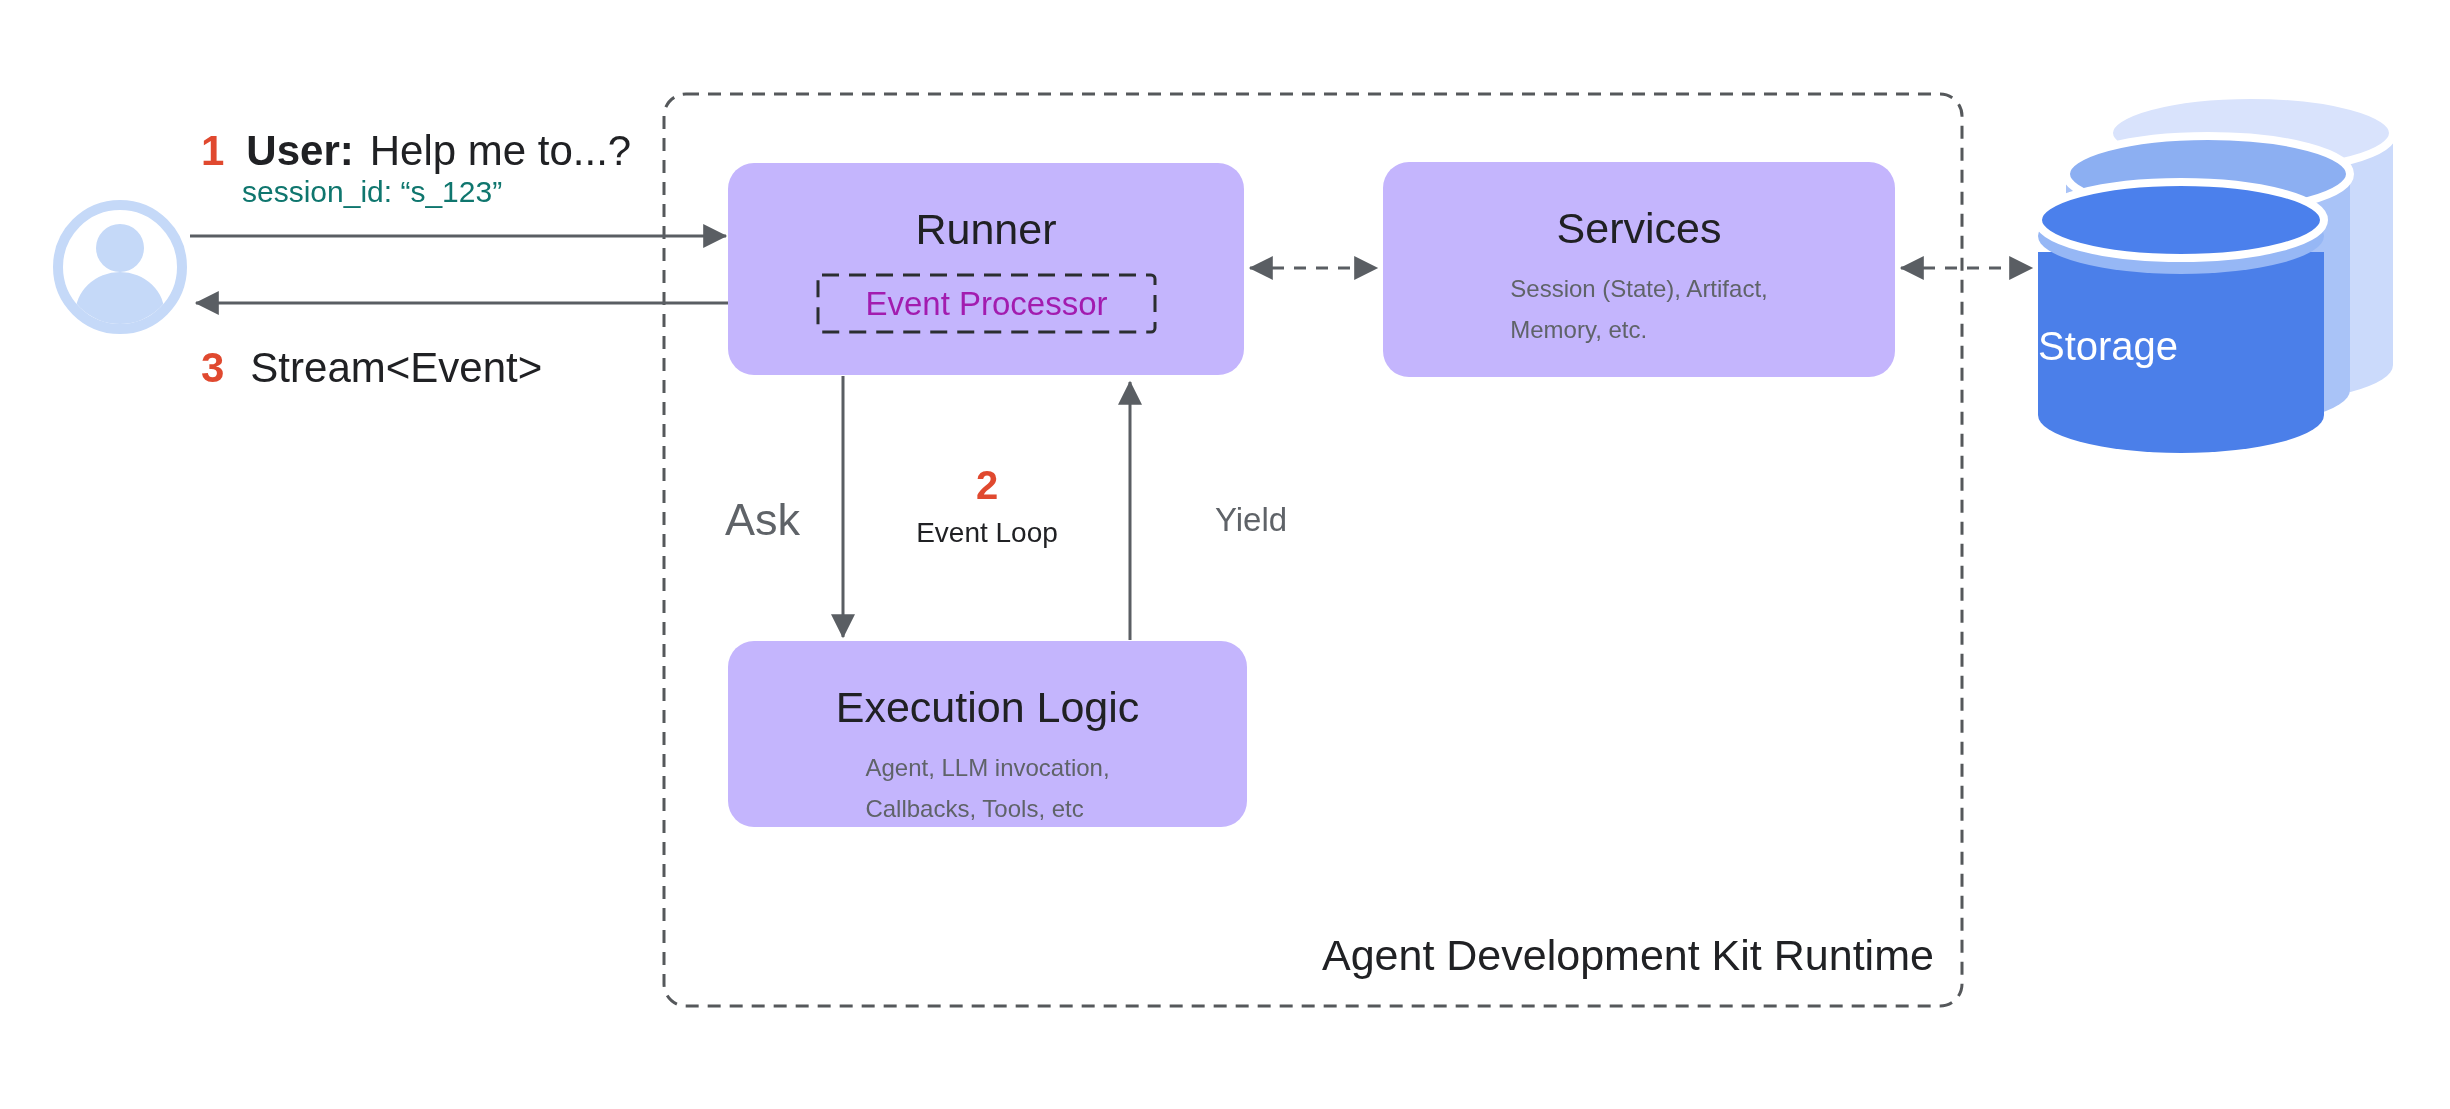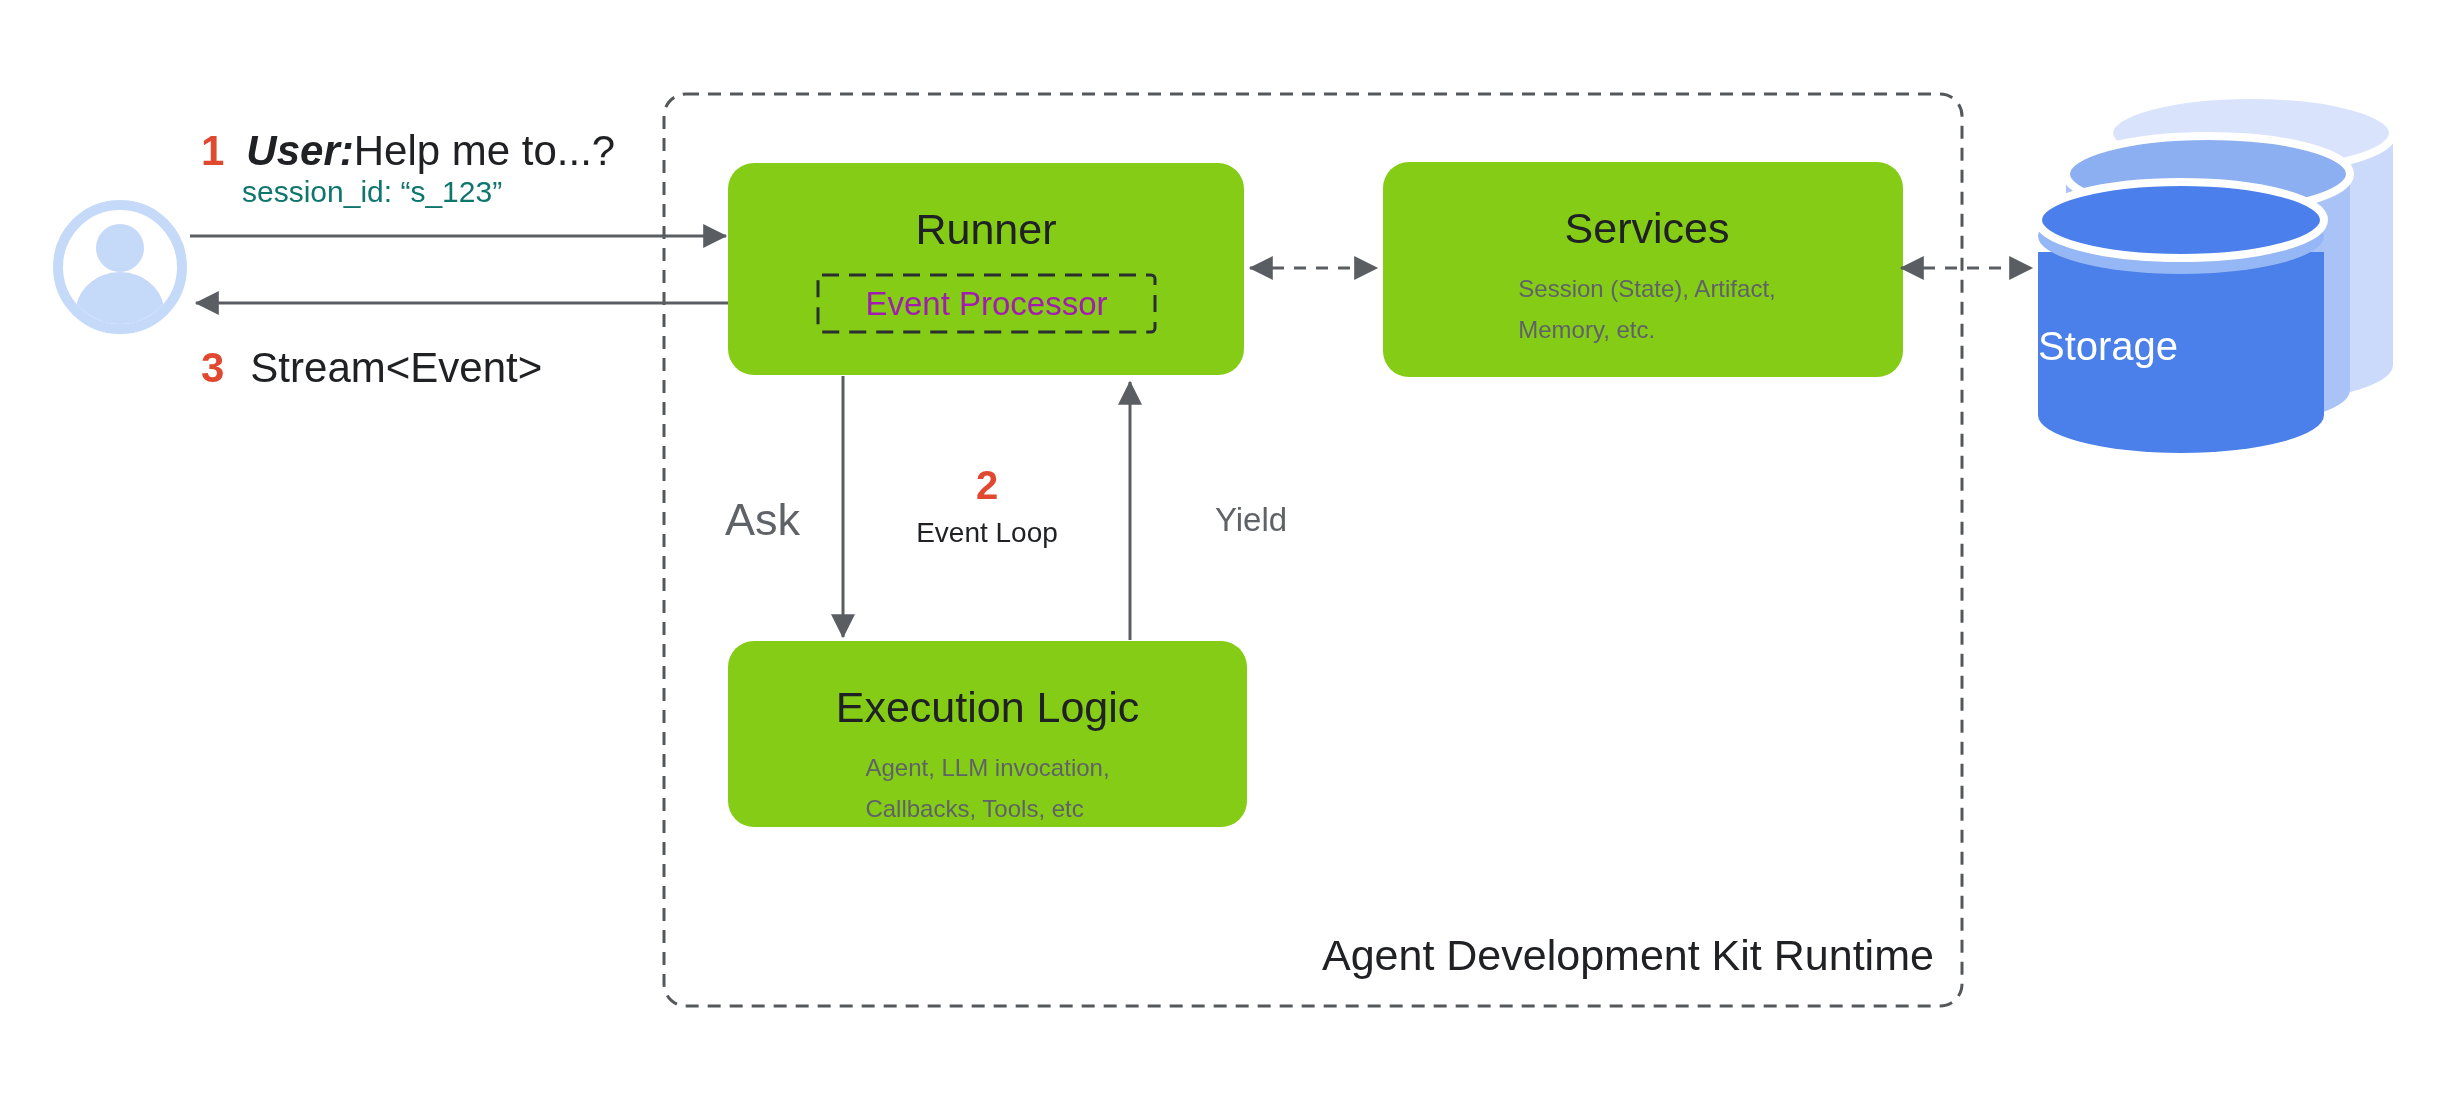--- a/index.html
+++ b/index.html
@@ -7,21 +7,21 @@
     position:relative;
     width:2450px;
     height:1109px;
     background:#ffffff;
     font-family:"Liberation Sans", sans-serif;
     overflow:hidden;
   }
   
   .box{
     position:absolute;
-    background:#84cc16;
+    background:#c4b5fd;
     border-radius:26px;
     display:flex;
     flex-direction:column;
     align-items:center;
     z-index:1;
   }
   .box-title{
     margin-top:40px;
     font-size:43px;
     line-height:52px;
@@ -31,38 +31,38 @@
   }
   .box-sub{
     margin-top:14px;
     font-size:24px;
     line-height:41px;
     color:#5F6368;
     text-align:left;
     white-space:nowrap;
   }
   #runner-box   {left:728px;  top:163px; width:516px; height:212px;}
-  #services-box {left:1383px; top:162px; width:512px; height:215px;padding-left:8px;}
+  #services-box {left:1383px; top:162px; width:512px; height:215px;}
   #execution-box{left:728px;  top:641px; width:519px; height:186px;}
 
   
   #overlay{
     position:absolute;
     left:0; top:0;
     z-index:2;
     pointer-events:none;
   }
 
   
   .label{position:absolute; z-index:3; white-space:nowrap;}
   .num{color:#E0492F; font-weight:700;}
 
   #user-request-label{left:201px; top:126px; font-size:42px; line-height:50px; color:#202124;}
   #user-request-label .num{margin-right:22px;}
-  #user-request-label .actor{font-weight:700; margin-right:0;font-style:italic;}
+  #user-request-label .actor{font-weight:700; margin-right:16px;}
 
   #session-id-label{left:242px; top:173px; font-size:30px; line-height:38px; color:#0f766e;}
 
   #stream-event-label{left:201px; top:343px; font-size:42px; line-height:50px; color:#202124;}
   #stream-event-label .num{margin-right:26px;}
 
   #event-processor-label{
     left:818px; top:275px; width:337px; height:57px;
     display:flex; align-items:center; justify-content:center;
     font-size:33px; color:#a21caf;

